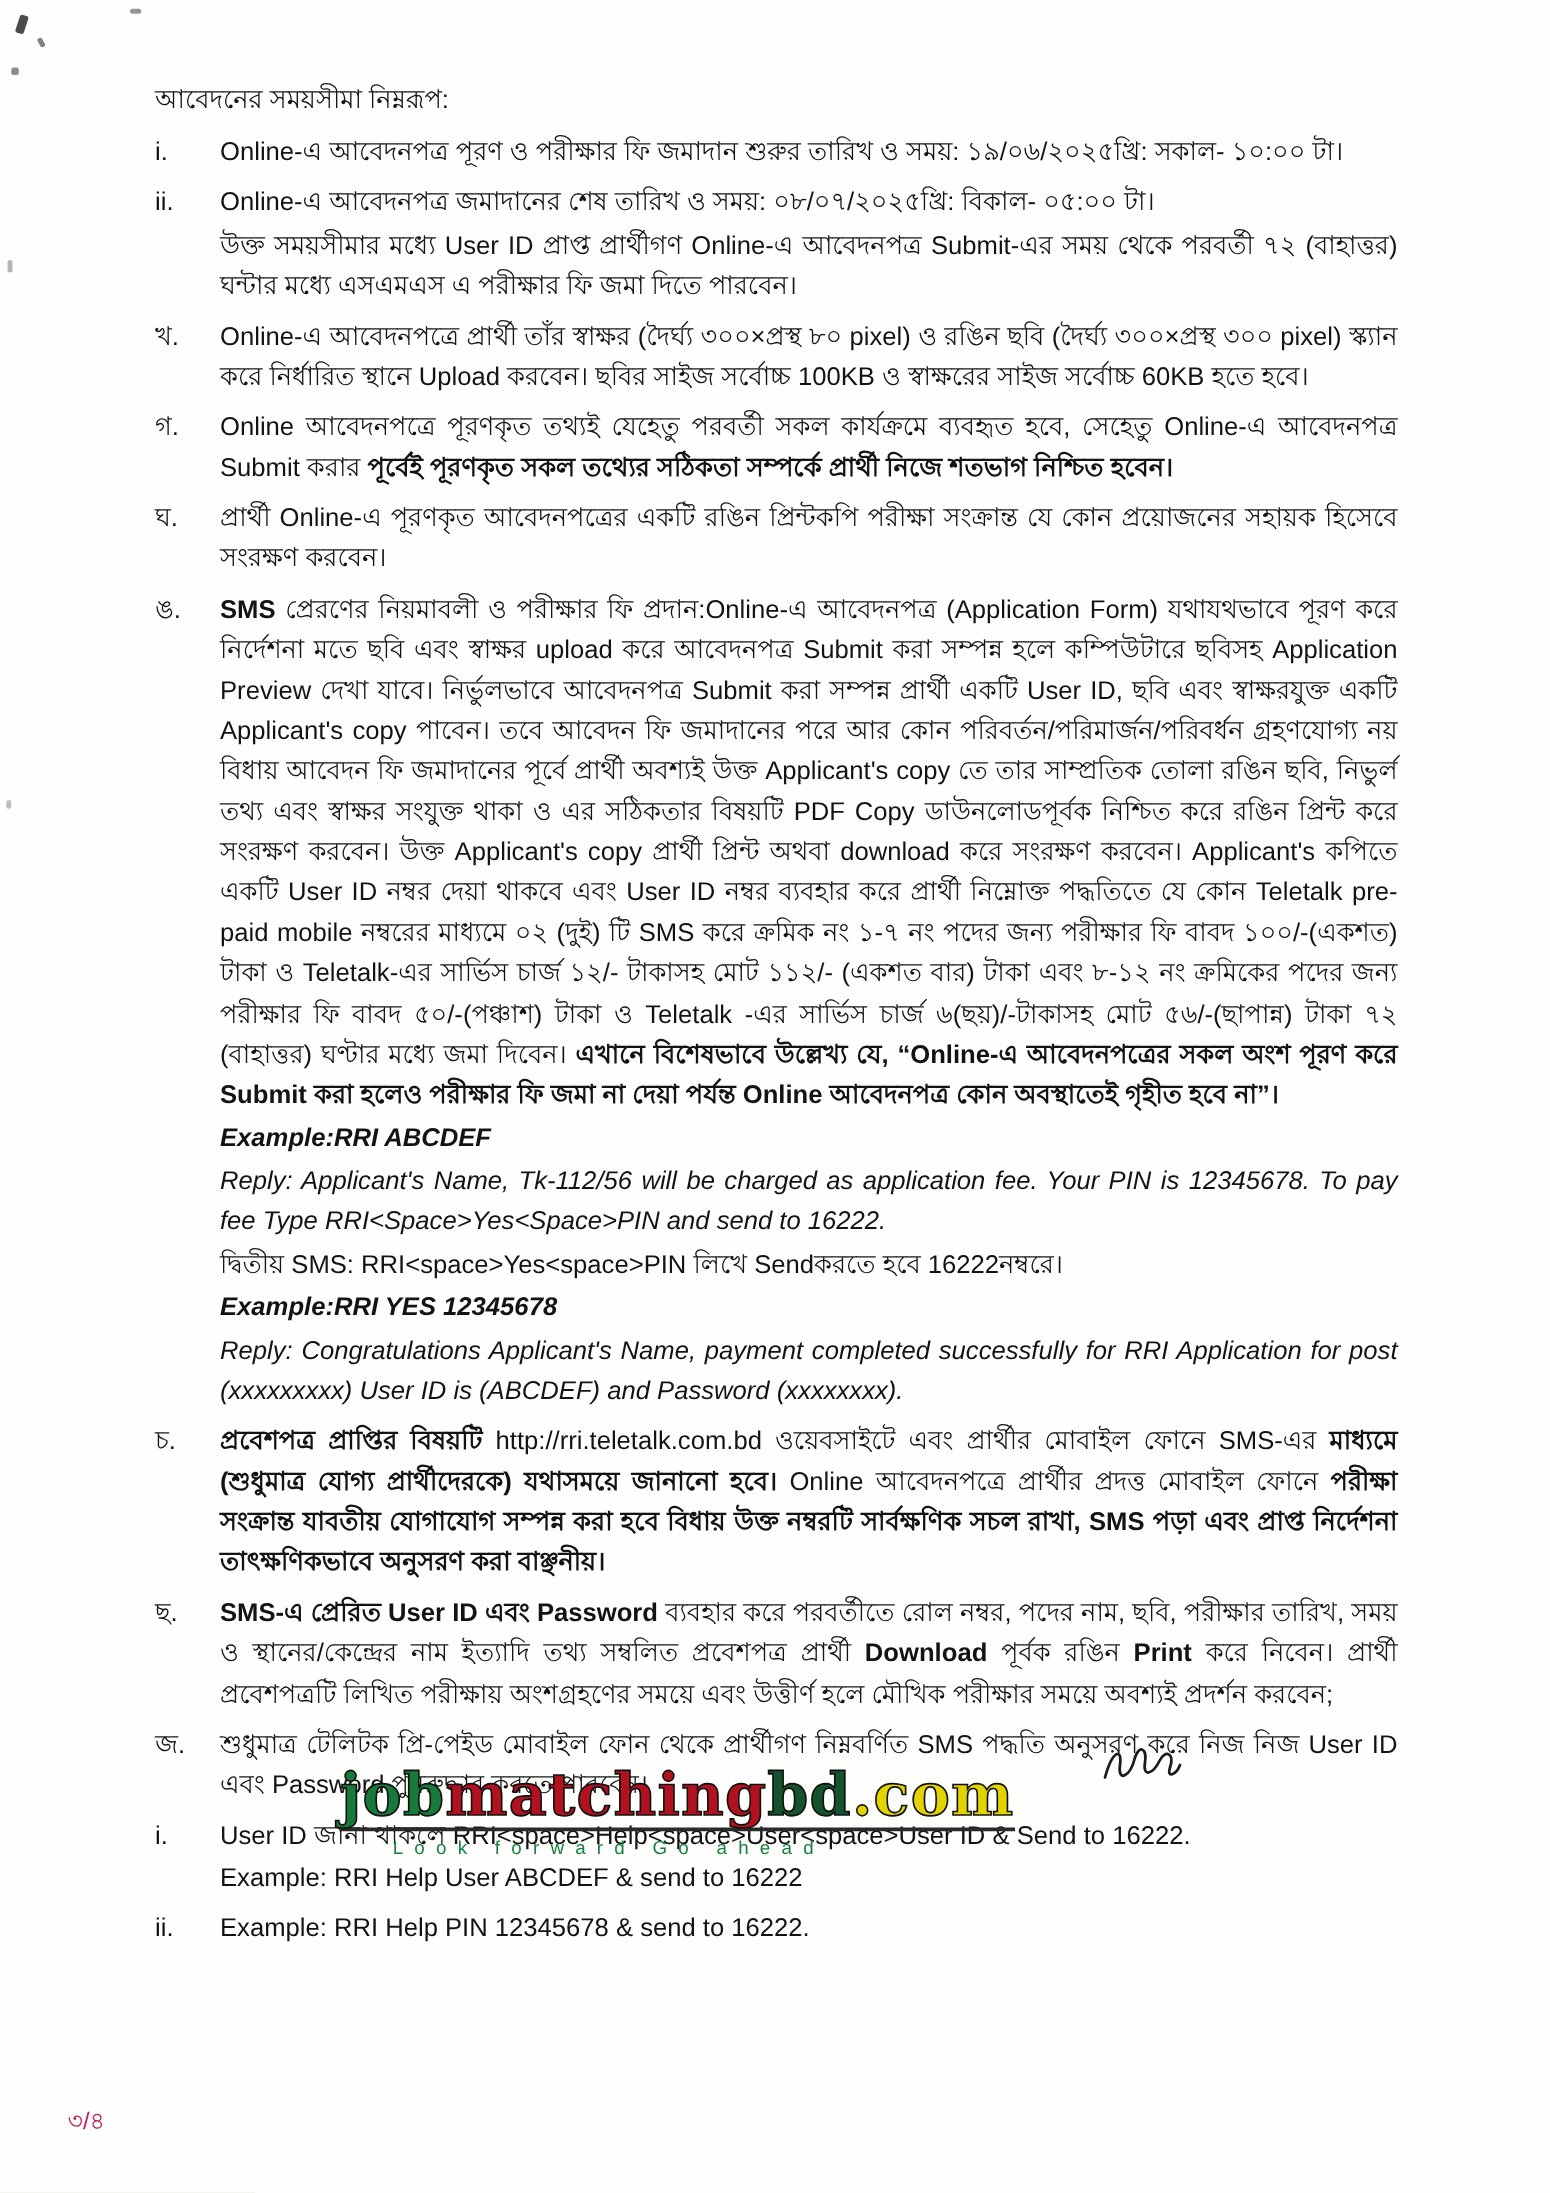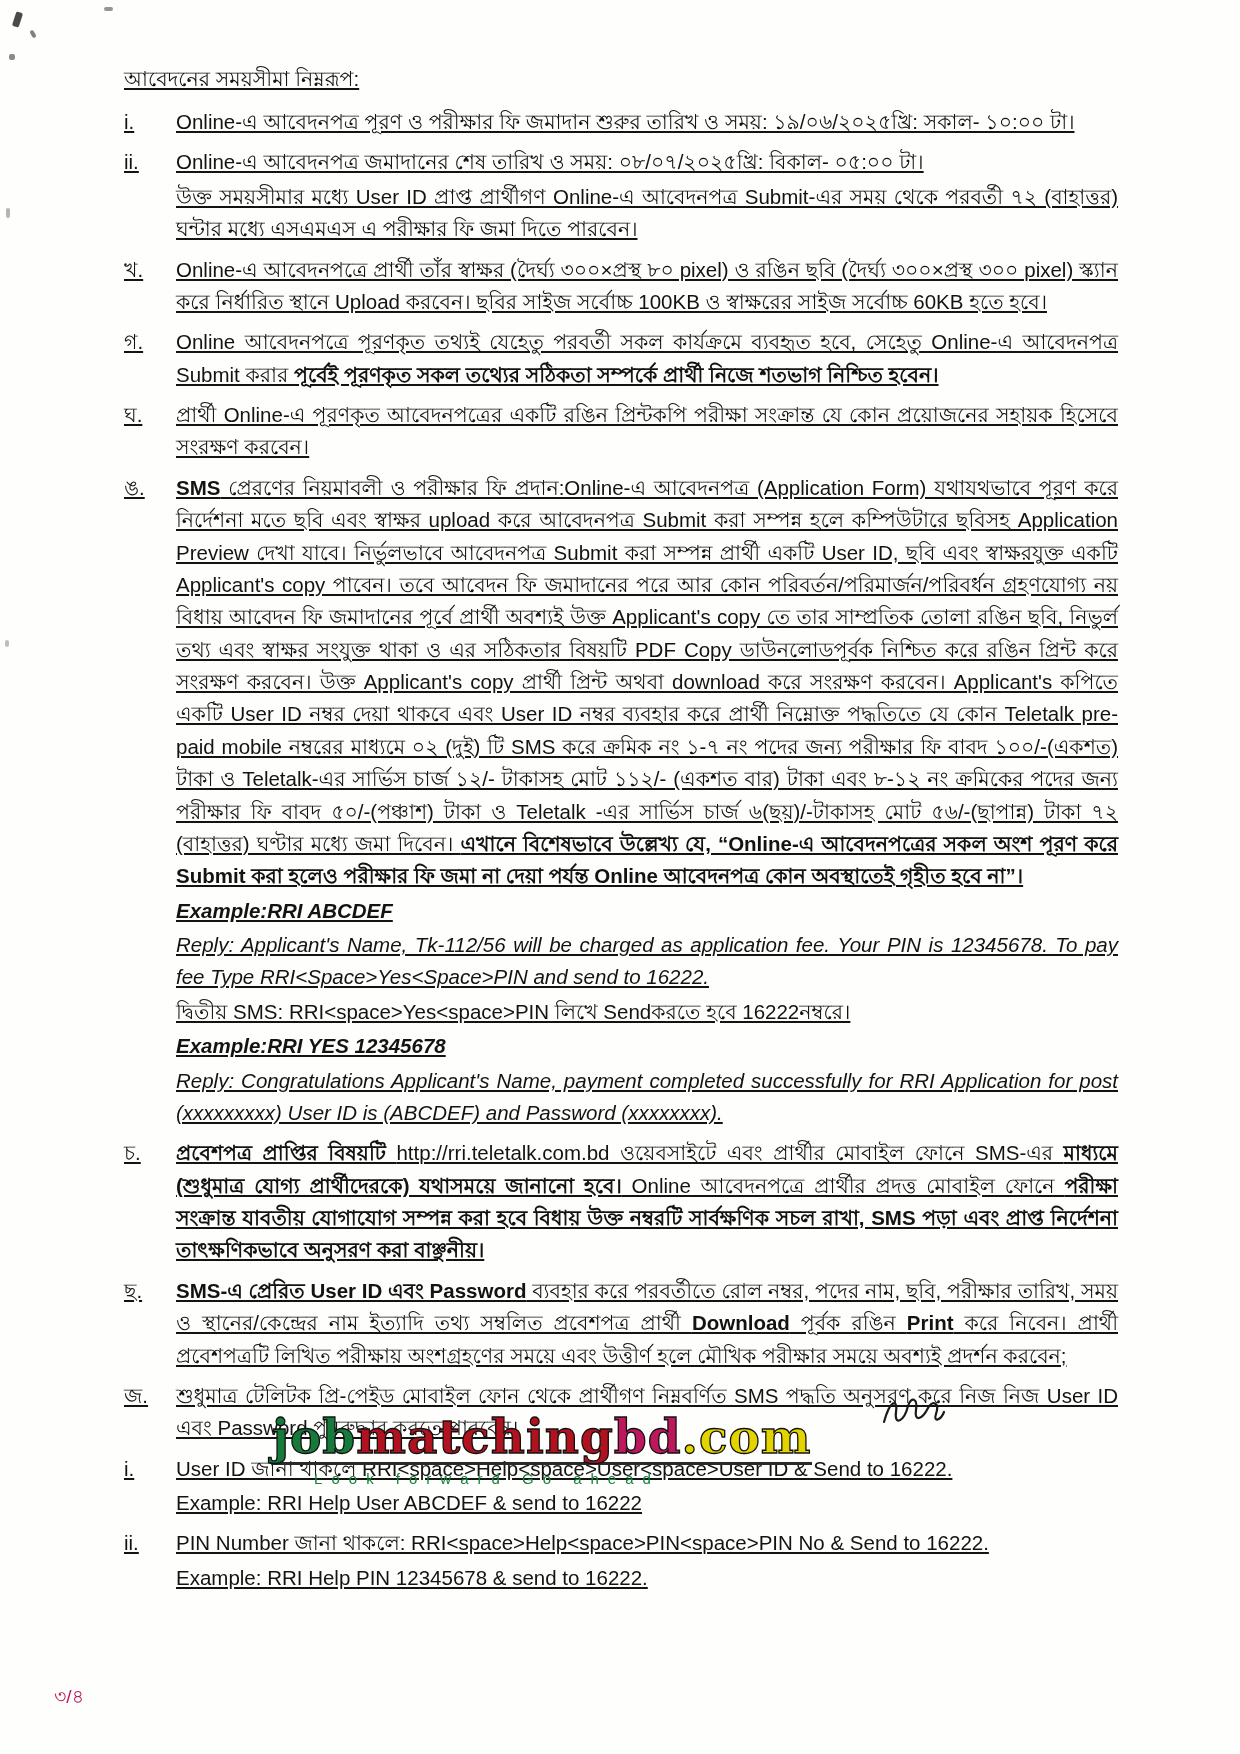--- a/index.html
+++ b/index.html
@@ -6,21 +6,20 @@
   .page{
     position:relative;
     width:1240px;height:1754px;
     margin:0 auto;
     background:#fefefc;
     font-family:"Liberation Sans", sans-serif;
     color:#131313;
     overflow:hidden;
     box-sizing:border-box;
     padding:64px 122px 0 124px;
-    text-decoration:underline;
   }
   .heading{
     font-size:20.5px;
     font-weight:normal;
     margin:0 0 8px 0;
   }
   .item{display:flex;margin:0 0 6px 0;}
   .marker{flex:0 0 52px;font-size:20.5px;line-height:1.58;}
   .content{flex:1;}
   .content p{
@@ -145,31 +144,30 @@
       <div class="item">
         <div class="marker">i.</div>
         <div class="content">
           <p><span>User ID জানা থাকলে RRI&lt;space&gt;Help&lt;space&gt;User&lt;space&gt;User ID &amp; Send to 16222.</span></p>
           <p><span>Example: RRI Help User ABCDEF &amp; send to 16222</span></p>
         </div>
       </div>
       <div class="item">
         <div class="marker">ii.</div>
         <div class="content">
-          <p><span>PIN Number জানা থাকলে: RRI&lt;space&gt;Help&lt;space&gt;PIN&lt;space&gt;PIN No &amp; Send to 16222.</span></p>
           <p><span>Example: RRI Help PIN 12345678 &amp; send to 16222.</span></p>
         </div>
       </div>
     </div>
 
   <div class="sig">
     <svg width="70" height="44" viewBox="0 0 70 44">
       <path d="M6 30 C 12 8, 20 6, 18 20 C 16 34, 26 30, 30 14 C 33 4, 40 6, 38 18 C 36 30, 44 28, 50 16 C 54 8, 62 10, 58 22 C 55 31, 63 28, 66 20" fill="none" stroke="#1a1a1a" stroke-width="2.2" stroke-linecap="round"></path>
     </svg>
   </div>
 
   <div class="logo">
-    <div class="logo-text" id="logoText"><span style="color: rgb(21, 122, 58); margin-top: 32px;">job</span><span style="color: rgb(176, 18, 32);">matching</span><span style="color: #be185d;">bd</span><span style="color: rgb(227, 212, 0); margin-top: 12px;">.com</span></div>
+    <div class="logo-text" id="logoText"><span style="color: rgb(21, 122, 58); margin-top: 32px;">job</span><span style="color: rgb(176, 18, 32);">matching</span><span style="color: #14532d;">bd</span><span style="color: rgb(227, 212, 0); margin-top: 12px;">.com</span></div>
     <div class="tagline">Look forward Go ahead</div>
   </div>
 
   <div class="pageno">৩/৪</div>
 </div>
 
 </body></html>

